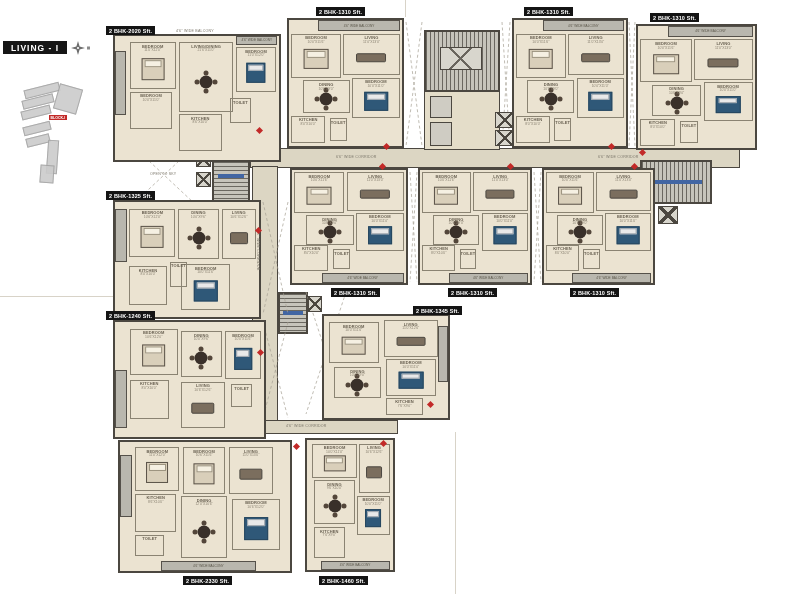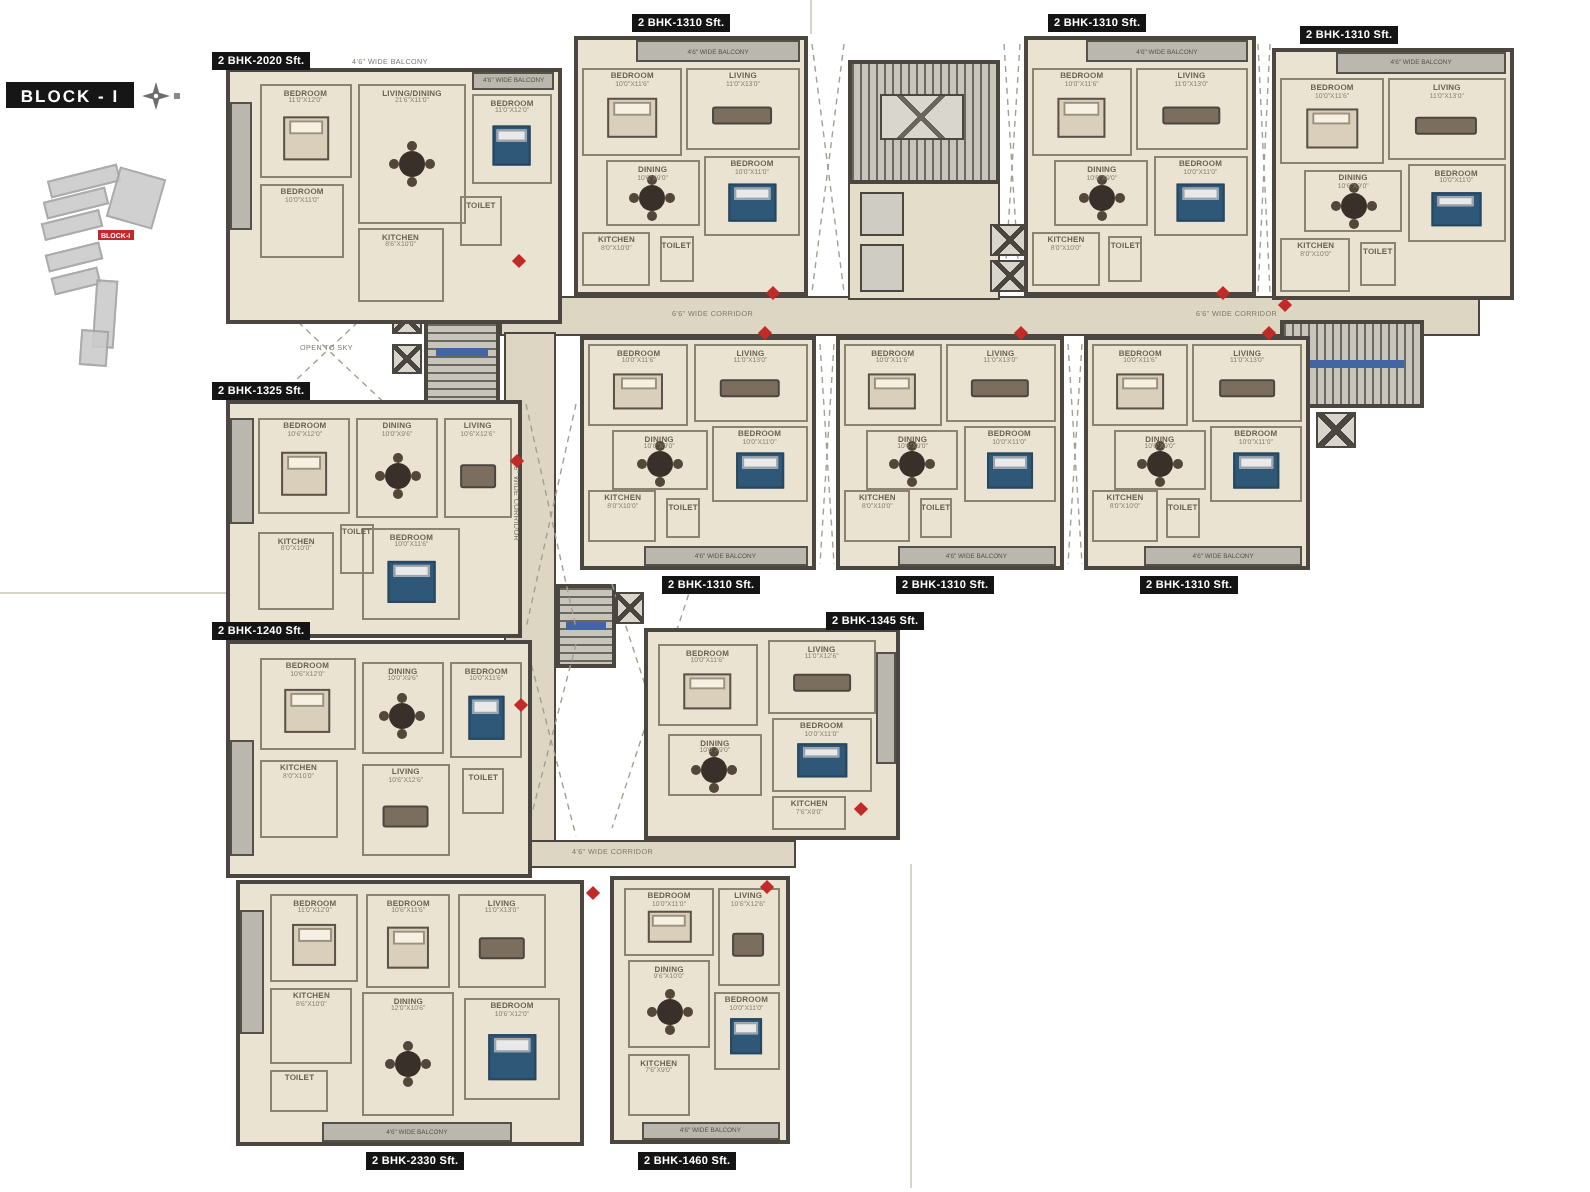--- a/index.html
+++ b/index.html
@@ -44,21 +44,21 @@
   .hairline{position:absolute;background:#d8d3c8;}
   .dash{position:absolute;overflow:visible;}
   .site-shape{position:absolute;background:#cbcbcb;border:.5px solid #a3a3a3;box-sizing:border-box;opacity:.9;}
   .site-chip{position:absolute;background:#c22a28;color:#fff;font-size:3.5px;font-weight:bold;padding:.5px 1.5px;white-space:nowrap;z-index:7;}
 </style>
 </head>
 <body>
 
 <div class="canvas">
   <div class="ribbon">
-    <span>BLOCK - I</span>
+    <span>LIVING - I</span>
   </div>
   <svg class="compass" width="22" height="16" viewBox="0 0 22 16">
     <path d="M9 1 L10.6 6.4 L16 8 L10.6 9.6 L9 15 L7.4 9.6 L2 8 L7.4 6.4 Z" fill="#6d6d6d"></path>
     <circle cx="9" cy="8" r="1.1" fill="#ffffff"></circle>
     <rect x="18" y="6.5" width="3" height="3" fill="#8a8a8a"></rect>
   </svg>
   <div id="plan" class="plan-layer">
       <div class="corridor" style="left: 250px; top: 148px; width: 490px; height: 20px;"></div>
       <div class="corridor" style="left: 252px; top: 166px; width: 26px; height: 258px;"></div>
       <div class="corridor" style="left: 252px; top: 420px; width: 146px; height: 14px;"></div>

